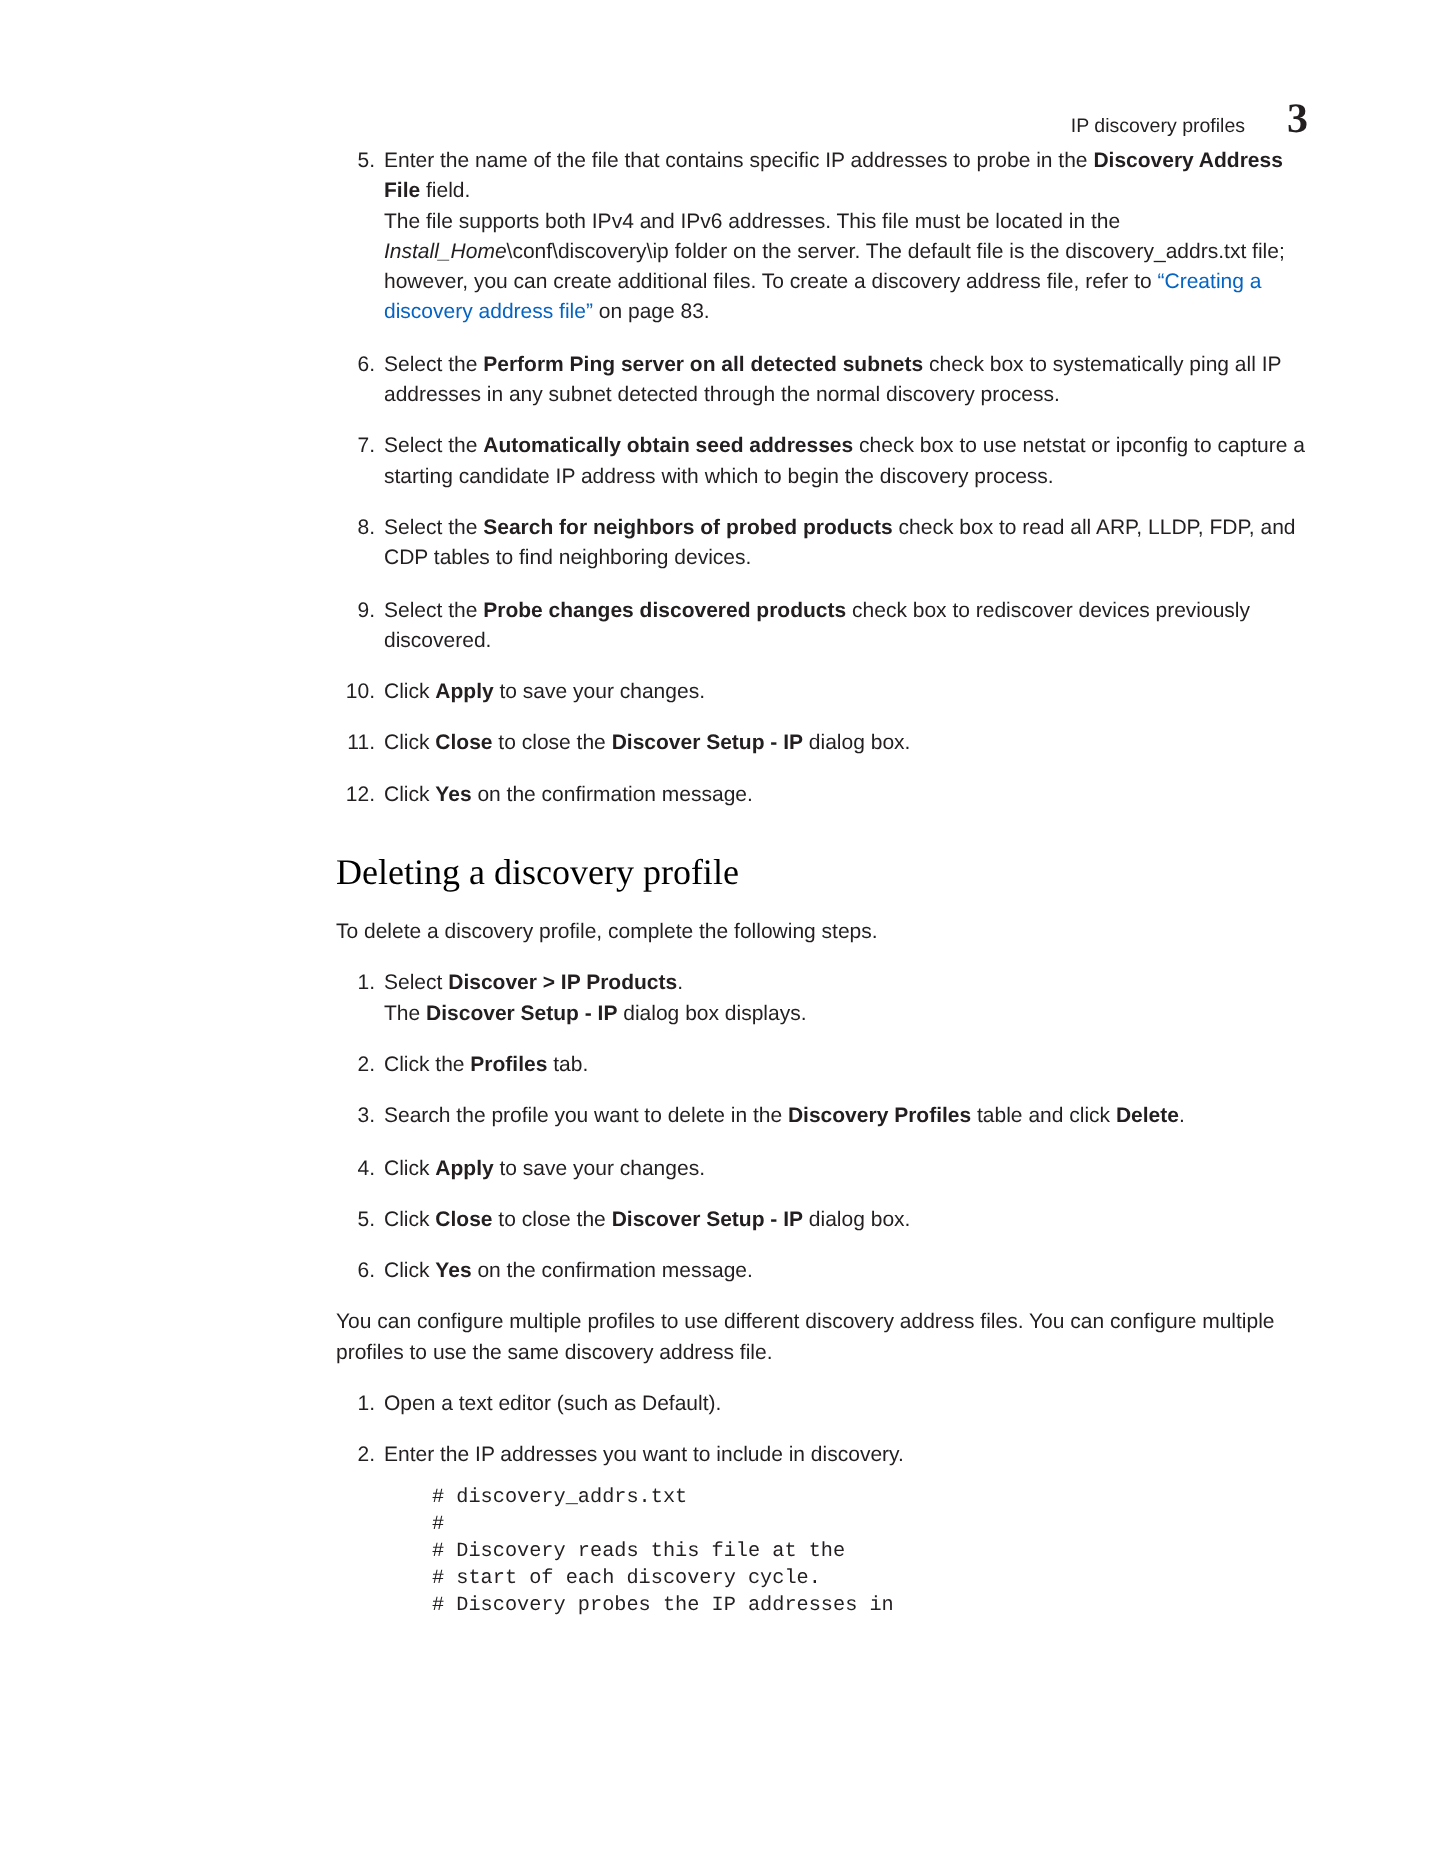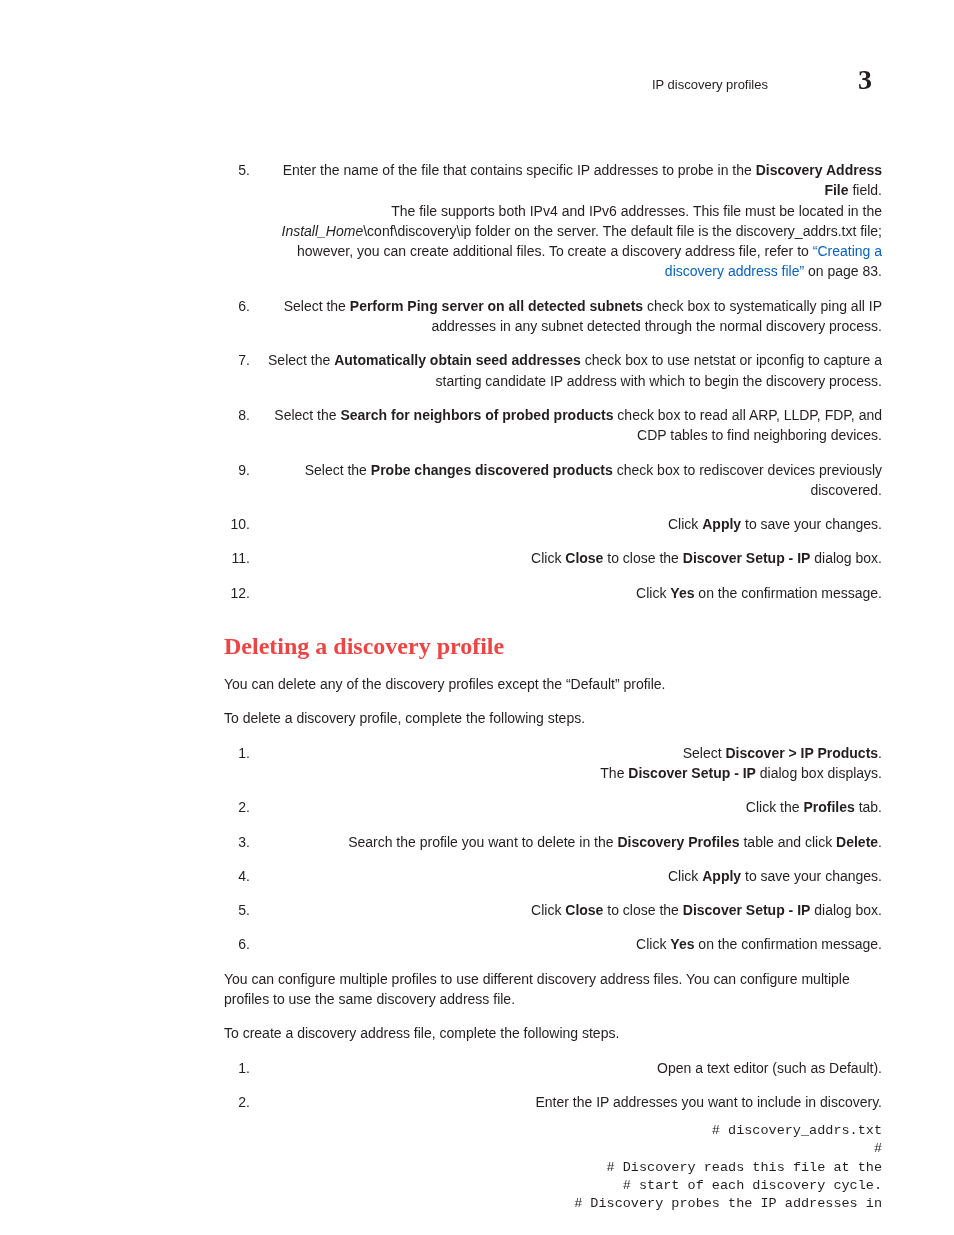--- a/index.html
+++ b/index.html
@@ -12,22 +12,21 @@
     background: #fff;
   }
   .page {
     padding: 64px 72px 60px 72px;
     box-sizing: border-box;
   }
   .running-head {
     display: flex;
     justify-content: flex-end;
     align-items: baseline;
-    gap: 90px;
-    margin-bottom: 64px;
+    gap: 28px;
     padding-right: 10px;
   }
   .running-head .label {
     font-size: 13px;
     color: #231f20;
   }
   .running-head .chapter-num {
     font-family: Georgia, "Times New Roman", serif;
     font-size: 28px;
     font-weight: 700;
@@ -46,40 +45,39 @@
     line-height: 1.45;
   }
   ol.steps > li > .num {
     width: 26px;
     flex-shrink: 0;
     text-align: right;
     margin-right: 6px;
   }
   ol.steps > li > .body {
     flex: 1;
-    text-align: right;
   }
   .cont {
   }
   .bold {
     font-weight: 700;
   }
   .italic {
     font-style: italic;
   }
   .link {
     color: #0563c1;
     cursor: pointer;
   }
   h2.section {
     font-family: Georgia, "Times New Roman", serif;
-    font-weight: 700;
+    font-weight: 400;
     font-size: 24px;
     margin: 30px 0 14px 0;
-    color: #ef4444;
+    color: #000000;
   }
   p.para {
     margin: 0 0 14px 0;
     line-height: 1.45;
   }
   pre.code {
     font-family: "Courier New", Courier, monospace;
     font-size: 13.5px;
     margin: 10px 0 0 32px;
     line-height: 1.35;
@@ -155,21 +153,20 @@
       <li>
         <span class="num">12.</span>
         <span class="body">
           <span>Click </span><span class="bold">Yes</span><span> on the confirmation message.</span>
         </span>
       </li>
 
     </ol>
 
     <h2 class="section">Deleting a discovery profile</h2>
-    <p class="para">You can delete any of the discovery profiles except the “Default” profile.</p>
     <p class="para">To delete a discovery profile, complete the following steps.</p>
 
     <ol class="steps">
 
       <li>
         <span class="num">1.</span>
         <span class="body">
           <span>Select </span><span class="bold">Discover &gt; IP Products</span><span>.</span>
           <div class="cont">
             <span>The </span><span class="bold">Discover Setup - IP</span><span> dialog box displays.</span>
@@ -208,21 +205,20 @@
       <li>
         <span class="num">6.</span>
         <span class="body">
           <span>Click </span><span class="bold">Yes</span><span> on the confirmation message.</span>
         </span>
       </li>
 
     </ol>
 
     <p class="para">You can configure multiple profiles to use different discovery address files. You can configure multiple profiles to use the same discovery address file.</p>
-    <p class="para">To create a discovery address file, complete the following steps.</p>
 
     <ol class="steps">
 
       <li>
         <span class="num">1.</span>
         <span class="body">
           <span>Open a text editor (such as Default).</span>
         </span>
       </li>
 

